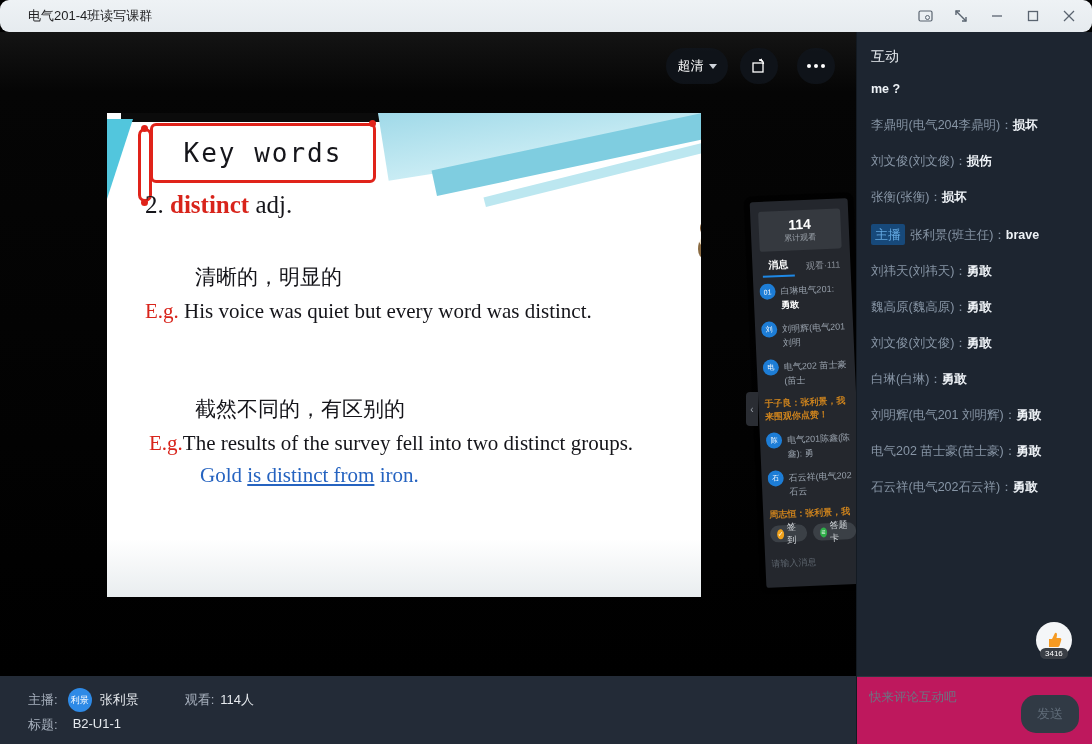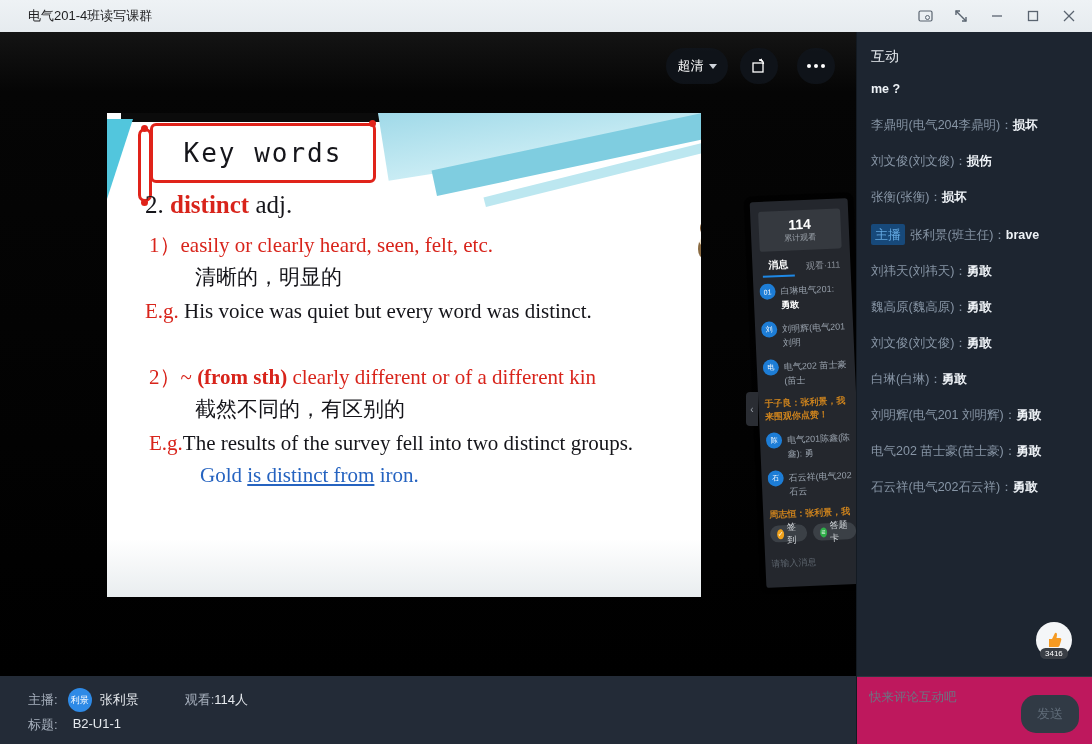--- a/index.html
+++ b/index.html
@@ -2,21 +2,21 @@
 <html><head>
 <meta charset="utf-8">
 <style>
   * { margin:0; padding:0; box-sizing:border-box; }
   html,body { width:1092px; height:744px; overflow:hidden; background:#000;
               font-family:"Liberation Sans","DejaVu Sans",sans-serif; }
   .app { position:relative; width:1092px; height:744px; background:#000; }
 
   
   .titlebar { position:absolute; left:0; top:0; width:1092px; height:32px;
-    background:linear-gradient(#eef2f5,#e6ebef); display:flex; align-items:center; }
+    background:linear-gradient(#eef2f5,#e6ebef); display:flex; align-items:center;border-radius:9px; }
   .titlebar .title { margin-left:28px; font-size:13px; color:#1d1d1f; }
   .win-controls { position:absolute; right:8px; top:0; height:32px; display:flex; align-items:center; gap:6px; }
   .win-btn { width:30px; height:26px; display:flex; align-items:center; justify-content:center;
     color:#5a6470; cursor:pointer; }
   .win-btn svg { display:block; }
 
   
   .video-area { position:absolute; left:0; top:32px; width:856px; height:644px;
     background:linear-gradient(#141414,#050505 60px,#000); overflow:hidden; }
 
@@ -123,21 +123,21 @@
     background:#313a45; border:none; border-radius:15px; color:#5f6b78; font-size:13px; }
 
   
   .bottom-bar { position:absolute; left:0; top:676px; width:856px; height:68px;
     background:#232b37; color:#a9b2bf; font-size:13px; }
   .bb-row1 { position:absolute; left:28px; top:12px; display:flex; align-items:center; }
   .bb-label { color:#a9b2bf; }
   .bb-value { color:#e6eaee; }
   .host-avatar { width:24px; height:24px; border-radius:50%; background:#2e8ae6; color:#fff;
     font-size:9px; display:flex; align-items:center; justify-content:center; margin:0 8px 0 10px; }
-  .bb-views { margin-left:46px; display:flex; }
+  .bb-views { margin-left:46px; display:flex; gap:6px; }
   .bb-row2 { position:absolute; left:28px; top:40px; display:flex; gap:15px; }
 </style>
 </head>
 <body>
 
 <div class="app">
 
   <header class="titlebar">
     <span class="title">电气201-4班读写课群</span>
     <div class="win-controls">
@@ -204,24 +204,22 @@
 
       <div class="kw-banner">
         <span class="kw-text">Key words</span>
       </div>
       <div class="kw-scroll"></div>
       <span class="kw-dot t"></span>
       <span class="kw-dot b"></span>
       <span class="kw-dot r"></span>
 
       <div class="s-line l-item2"><span>2.</span> <span class="red b">distinct</span><span> adj.</span></div>
-      <div class="s-line l-def1 red">1）easily or clearly heard, seen, felt, etc.</div>
       <div class="s-line l-cn1">清晰的，明显的</div>
       <div class="s-line l-eg1"><span class="red">E.g.</span><span> His voice was quiet but every word was distinct.</span></div>
-      <div class="s-line l-def2 red"><span>2）~ </span><span class="b">(from sth)</span><span> clearly different or of a different kin</span></div>
       <div class="s-line l-cn2">截然不同的，有区别的</div>
       <div class="s-line l-eg2"><span class="red">E.g.</span><span>The results of the survey fell into two distinct groups.</span></div>
       <div class="s-line l-eg3 blue"><span>Gold </span><span class="u">is distinct from</span><span> iron.</span></div>
 
       <svg class="bird" width="34" height="46" viewBox="0 0 34 46">
         <ellipse cx="17" cy="30" rx="10" ry="13" fill="#f2e3c8"></ellipse>
         <path d="M7 26 Q4 38 10 42 L14 36 Z" fill="#8a6b42"></path>
         <path d="M27 26 Q30 38 24 42 L20 36 Z" fill="#8a6b42"></path>
         <circle cx="17" cy="12" r="9" fill="#7d5a33"></circle>
         <path d="M9 12 Q17 22 25 12 Q22 18 17 18 Q12 18 9 12" fill="#f4efe6"></path>

